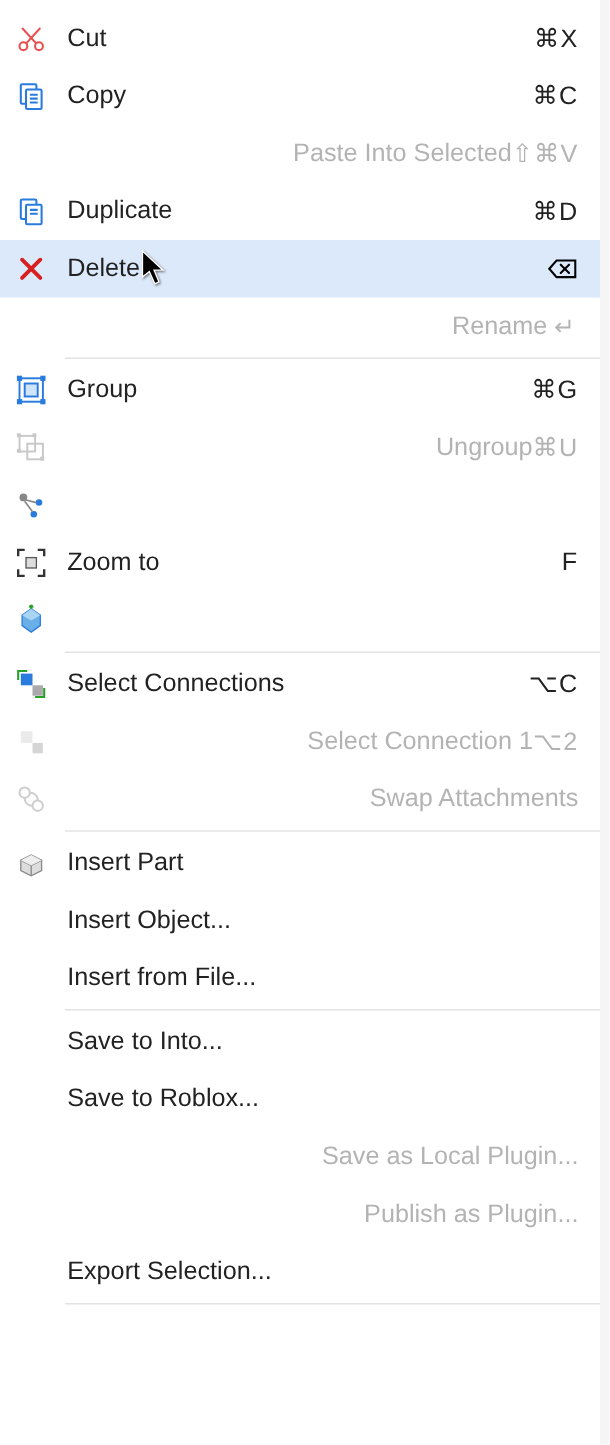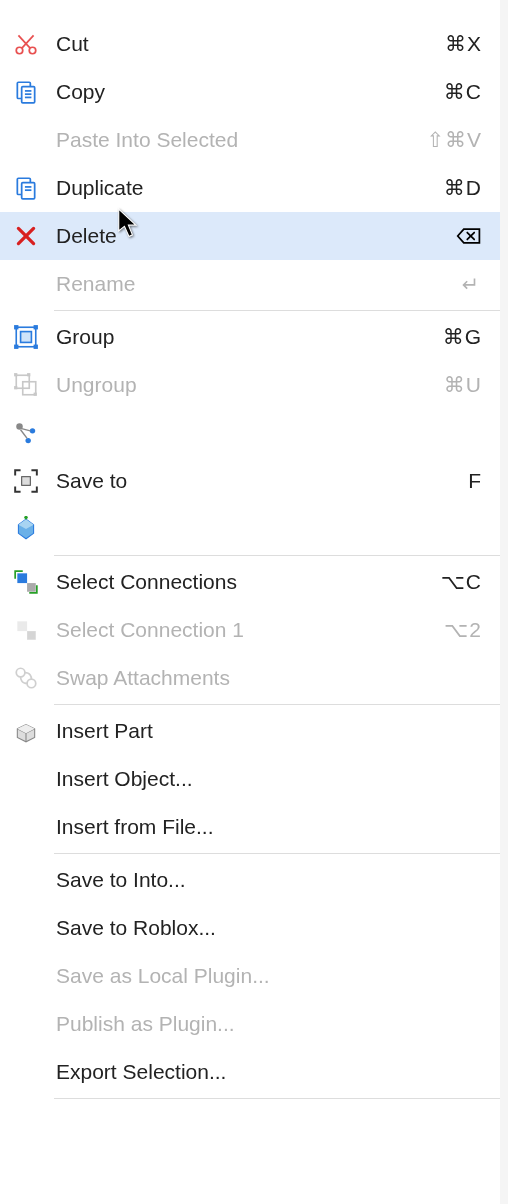--- a/index.html
+++ b/index.html
@@ -11,35 +11,36 @@
       width: 508px;
       height: 1204px;
       font-family: -apple-system, BlinkMacSystemFont, "Segoe UI", Helvetica, Arial, sans-serif;
       background: #ffffff;
       font-size: 20px;
       position: relative;
     }
     .menu {
       width: 500px;
       background: #ffffff;
-      padding-top: 20px;
+      padding-top: 8px;
     }
     .menu-item {
       display: flex;
       align-items: center;
       height: 48px;
       padding-left: 12px;
       padding-right: 18px;
     }
     .menu-item.hovered {
       background: #dce9fa;
       justify-content: center;
     }
     .menu-item.disabled .label {
       color: #b3b3b3;
+      text-align: right;
     }
     .menu-item.disabled .shortcut {
       color: #b3b3b3;
     }
     .menu-item .icon {
       width: 28px;
       height: 28px;
       margin-right: 16px;
       display: flex;
       align-items: center;
@@ -245,21 +246,21 @@
       <svg viewBox="0 0 24 24">
           <rect x="8" y="8" width="8" height="8" fill="#ddd" stroke="#555" stroke-width="1"></rect>
           <g stroke="#333" stroke-width="1.8" fill="none">
             <path d="M2 7 L2 2 L7 2"></path>
             <path d="M17 2 L22 2 L22 7"></path>
             <path d="M22 17 L22 22 L17 22"></path>
             <path d="M7 22 L2 22 L2 17"></path>
           </g>
         </svg>
     </span>
-    <span class="label">Save to</span>
+    <span class="label">Zoom to</span>
     <span class="shortcut">F</span>
   </div>
 
   <div class="menu-item">
     <span class="icon">
       <svg viewBox="0 0 24 24">
           <path d="M12 3 L19 8 L19 16 L12 21 L5 16 L5 8 Z" fill="#6ab0e8" stroke="#2a7bde" stroke-width="1"></path>
           <path d="M12 3 L19 8 L12 12 L5 8 Z" fill="#a8d4f2"></path>
           <path d="M12 3 L12 0" stroke="#28a028" stroke-width="2"></path>
           <polygon points="12,-2 10,2 14,2" fill="#28a028"></polygon>

